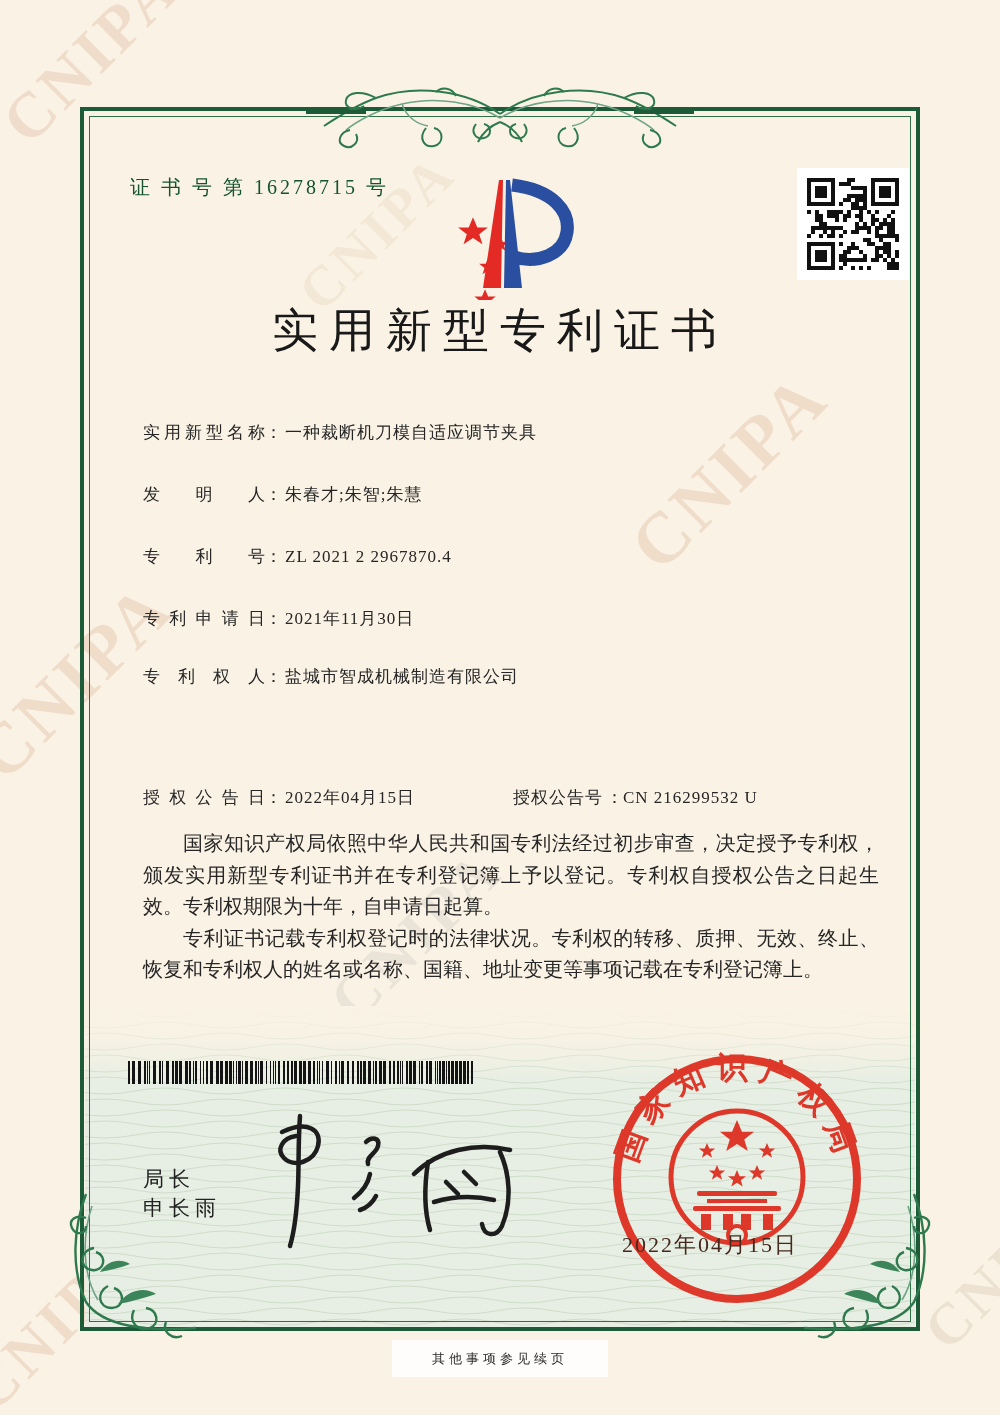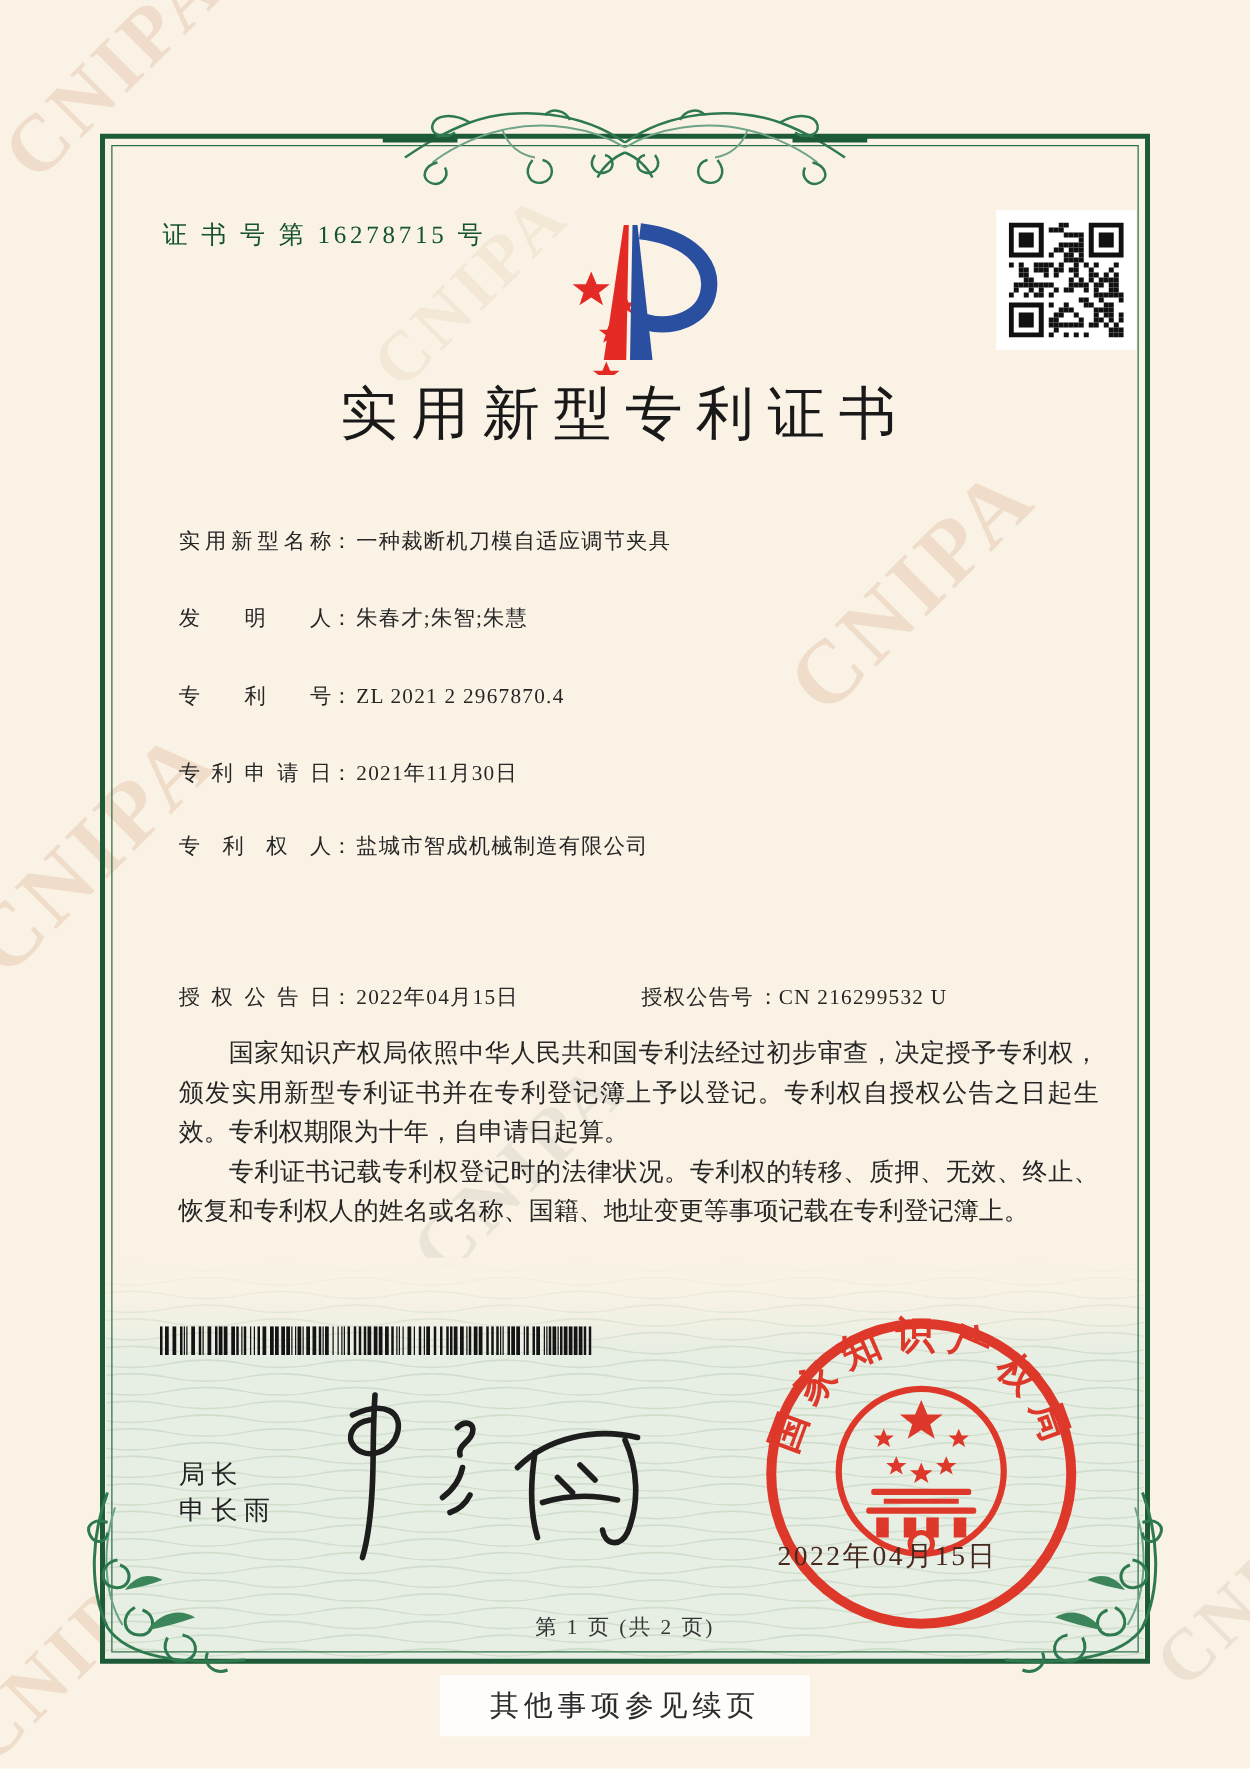--- a/index.html
+++ b/index.html
@@ -58,21 +58,21 @@
   .sig{position:absolute;left:238px;top:1104px;}
 
   .seal{position:absolute;left:604px;top:1046px;}
   .seal-date{position:absolute;left:622px;top:1230px;width:236px;font-size:22px;
              letter-spacing:2px;color:#46291e;white-space:nowrap;}
 
   .page-info{position:absolute;left:0;top:1290px;width:1000px;text-align:center;
              font-size:17px;letter-spacing:2px;color:#333;}
   .footer-box{position:absolute;left:50%;top:1340px;transform:translateX(-50%);
               background:#fefdfb;padding:9px 40px;}
-  .footer-note{font-size:23px;letter-spacing:4px;color:#2b2b2b;white-space:nowrap;}
+  .footer-note{font-size:13px;letter-spacing:4px;color:#2b2b2b;white-space:nowrap;}
 </style>
 </head>
 <body>
 
 <div class="page">
 
   <span class="wm wm1">CNIPA</span>
   <span class="wm wm2">CNIPA</span>
   <span class="wm wm3">CNIPA</span>
   <span class="wm wm4">CNIPA</span>
@@ -520,19 +520,18 @@
         <rect x="-36" y="35" width="10" height="16"></rect>
         <rect x="-14" y="35" width="10" height="16"></rect>
         <rect x="4" y="35" width="10" height="16"></rect>
         <rect x="26" y="35" width="10" height="16"></rect>
         <circle cy="56" r="9" fill="none" stroke="#dd2b1c" stroke-width="4"></circle>
       </g>
     </g>
   </svg>
   <div class="seal-date">2022年04月15日</div>
 
-  <div class="page-info">第 1 页 (共 2 页)</div>
 
   <div class="footer-box">
     <span class="footer-note">其他事项参见续页</span>
   </div>
 
 </div>
 
 </body></html>

